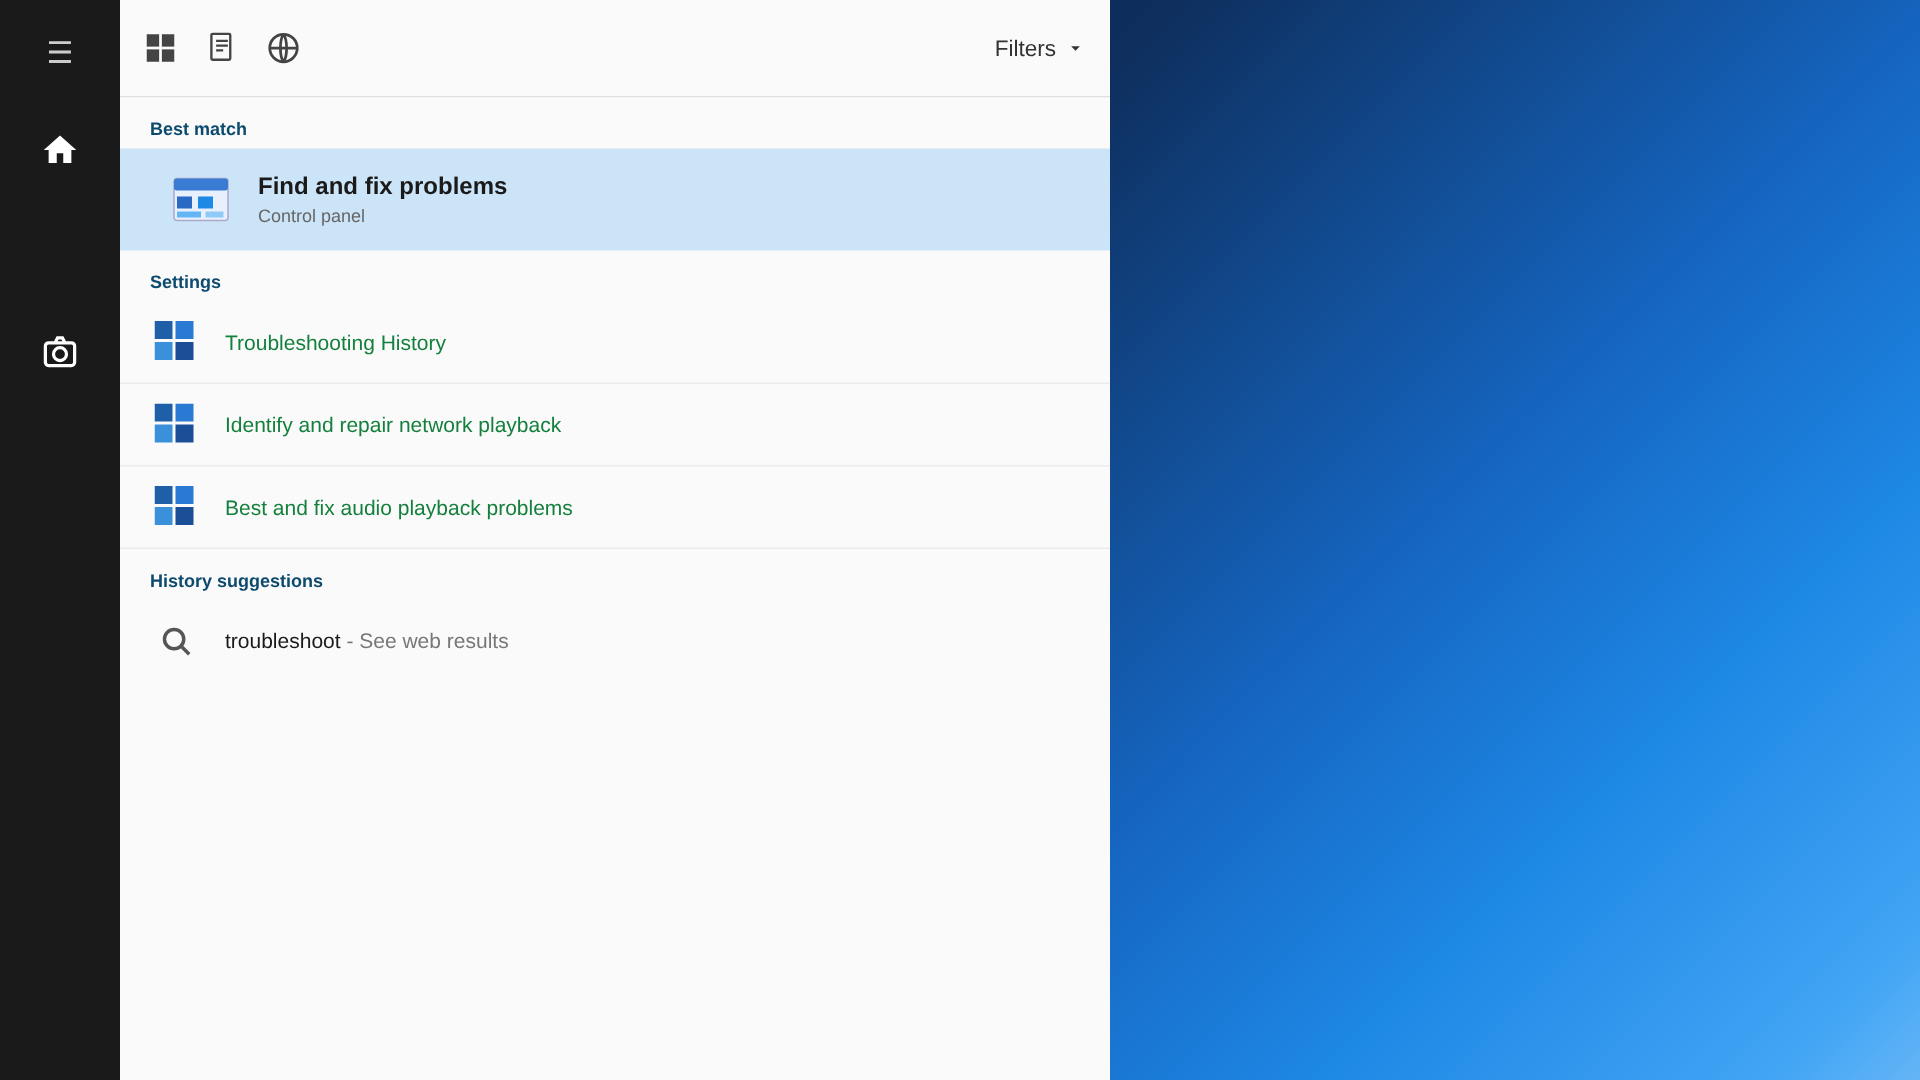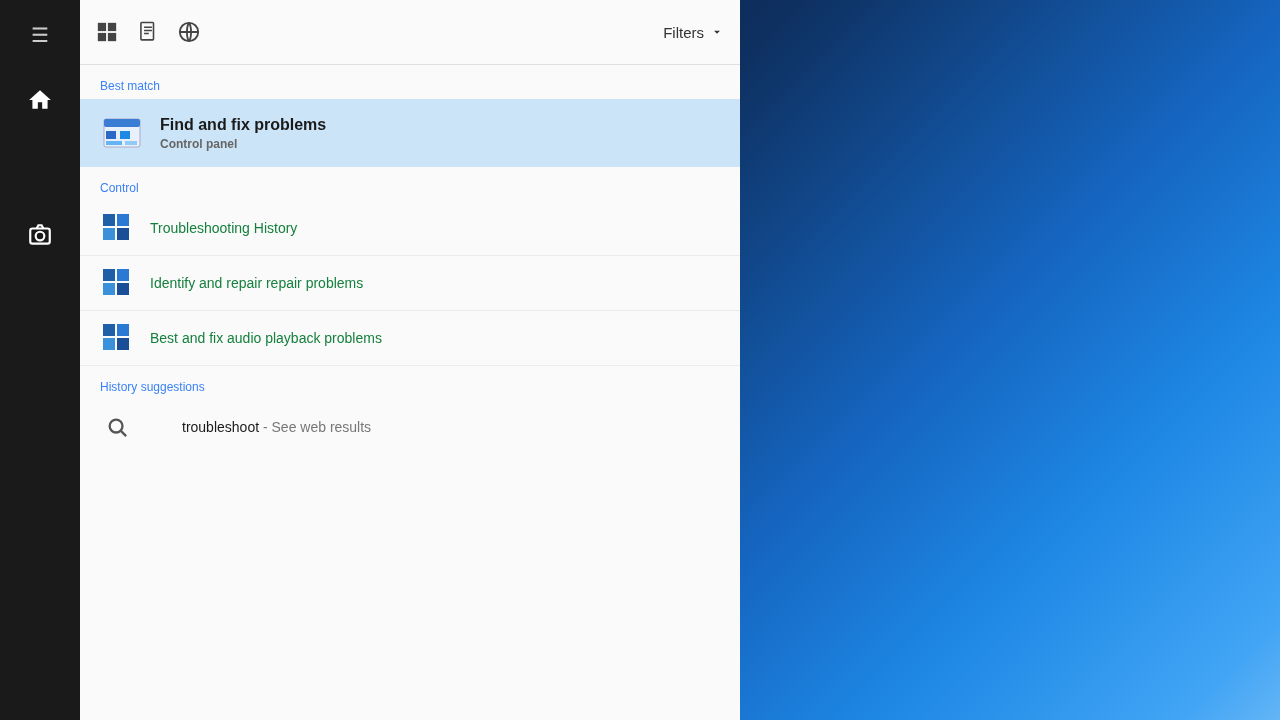--- a/index.html
+++ b/index.html
@@ -115,32 +115,32 @@
     
     .content {
       flex: 1;
       overflow-y: auto;
       background-color: #fafafa;
     }
 
     
     .section-label {
       font-size: 12px;
-      font-weight: 400;
-      color: #3b82f6;
+      font-weight: 700;
+      color: #0c4a6e;
       padding: 14px 20px 6px 20px;
       text-transform: none;
       letter-spacing: 0;
     }
 
     
     .best-match-item {
       display: flex;
       align-items: center;
-      padding: 12px 20px;
+      padding: 12px 32px;
       background-color: #cce4f7;
       cursor: pointer;
       gap: 16px;
       margin: 0;
     }
 
     .item-icon-box {
       width: 44px;
       height: 44px;
       flex-shrink: 0;
@@ -158,21 +158,20 @@
     .item-title {
       font-size: 16px;
       font-weight: 600;
       color: #1a1a1a;
     }
 
     .item-subtitle {
       font-size: 12px;
       color: #666;
       margin-top: 3px;
-      font-weight: bold;
     }
 
     
     .list-item {
       display: flex;
       align-items: center;
       padding: 10px 20px;
       cursor: pointer;
       gap: 16px;
       border-bottom: 1px solid #ebebeb;
@@ -221,21 +220,20 @@
       display: flex;
       align-items: center;
       justify-content: center;
       font-size: 18px;
       color: #555;
     }
 
     .suggestion-text {
       font-size: 14px;
       color: #1a1a1a;
-      margin-left: 32px;
     }
 
     .suggestion-text .dim {
       color: #777;
     }
   </style>
 </head>
 <body>
 
 <div class="desktop-bg"></div>
@@ -304,21 +302,21 @@
           <rect x="6" y="30" width="16" height="4" fill="#64b5f6"></rect>
           <rect x="25" y="30" width="12" height="4" fill="#90caf9"></rect>
         </svg>
       </div>
       <div class="item-text">
         <span class="item-title">Find and fix problems</span>
         <span class="item-subtitle">Control panel</span>
       </div>
     </div>
 
-    <div class="section-label">Control</div>
+    <div class="section-label">Settings</div>
 
     <div class="list-item">
       <div class="list-icon">
         <svg width="28" height="28" viewBox="0 0 28 28">
           <rect x="0" y="0" width="12" height="12" fill="#1e5fa8"></rect>
           <rect x="14" y="0" width="12" height="12" fill="#2a7ad4"></rect>
           <rect x="0" y="14" width="12" height="12" fill="#3a90d9"></rect>
           <rect x="14" y="14" width="12" height="12" fill="#1a4f98"></rect>
         </svg>
       </div>
@@ -329,21 +327,21 @@
 
     <div class="list-item">
       <div class="list-icon">
         <svg width="28" height="28" viewBox="0 0 28 28">
           <rect x="0" y="0" width="12" height="12" fill="#1e5fa8"></rect>
           <rect x="14" y="0" width="12" height="12" fill="#2a7ad4"></rect>
           <rect x="0" y="14" width="12" height="12" fill="#3a90d9"></rect>
           <rect x="14" y="14" width="12" height="12" fill="#1a4f98"></rect>
         </svg>
       </div>
-      <span class="list-title">Identify and repair repair problems</span>
+      <span class="list-title">Identify and repair network playback</span>
     </div>
 
     <div class="list-item">
       <div class="list-icon">
         <svg width="28" height="28" viewBox="0 0 28 28">
           <rect x="0" y="0" width="12" height="12" fill="#1e5fa8"></rect>
           <rect x="14" y="0" width="12" height="12" fill="#2a7ad4"></rect>
           <rect x="0" y="14" width="12" height="12" fill="#3a90d9"></rect>
           <rect x="14" y="14" width="12" height="12" fill="#1a4f98"></rect>
         </svg>

